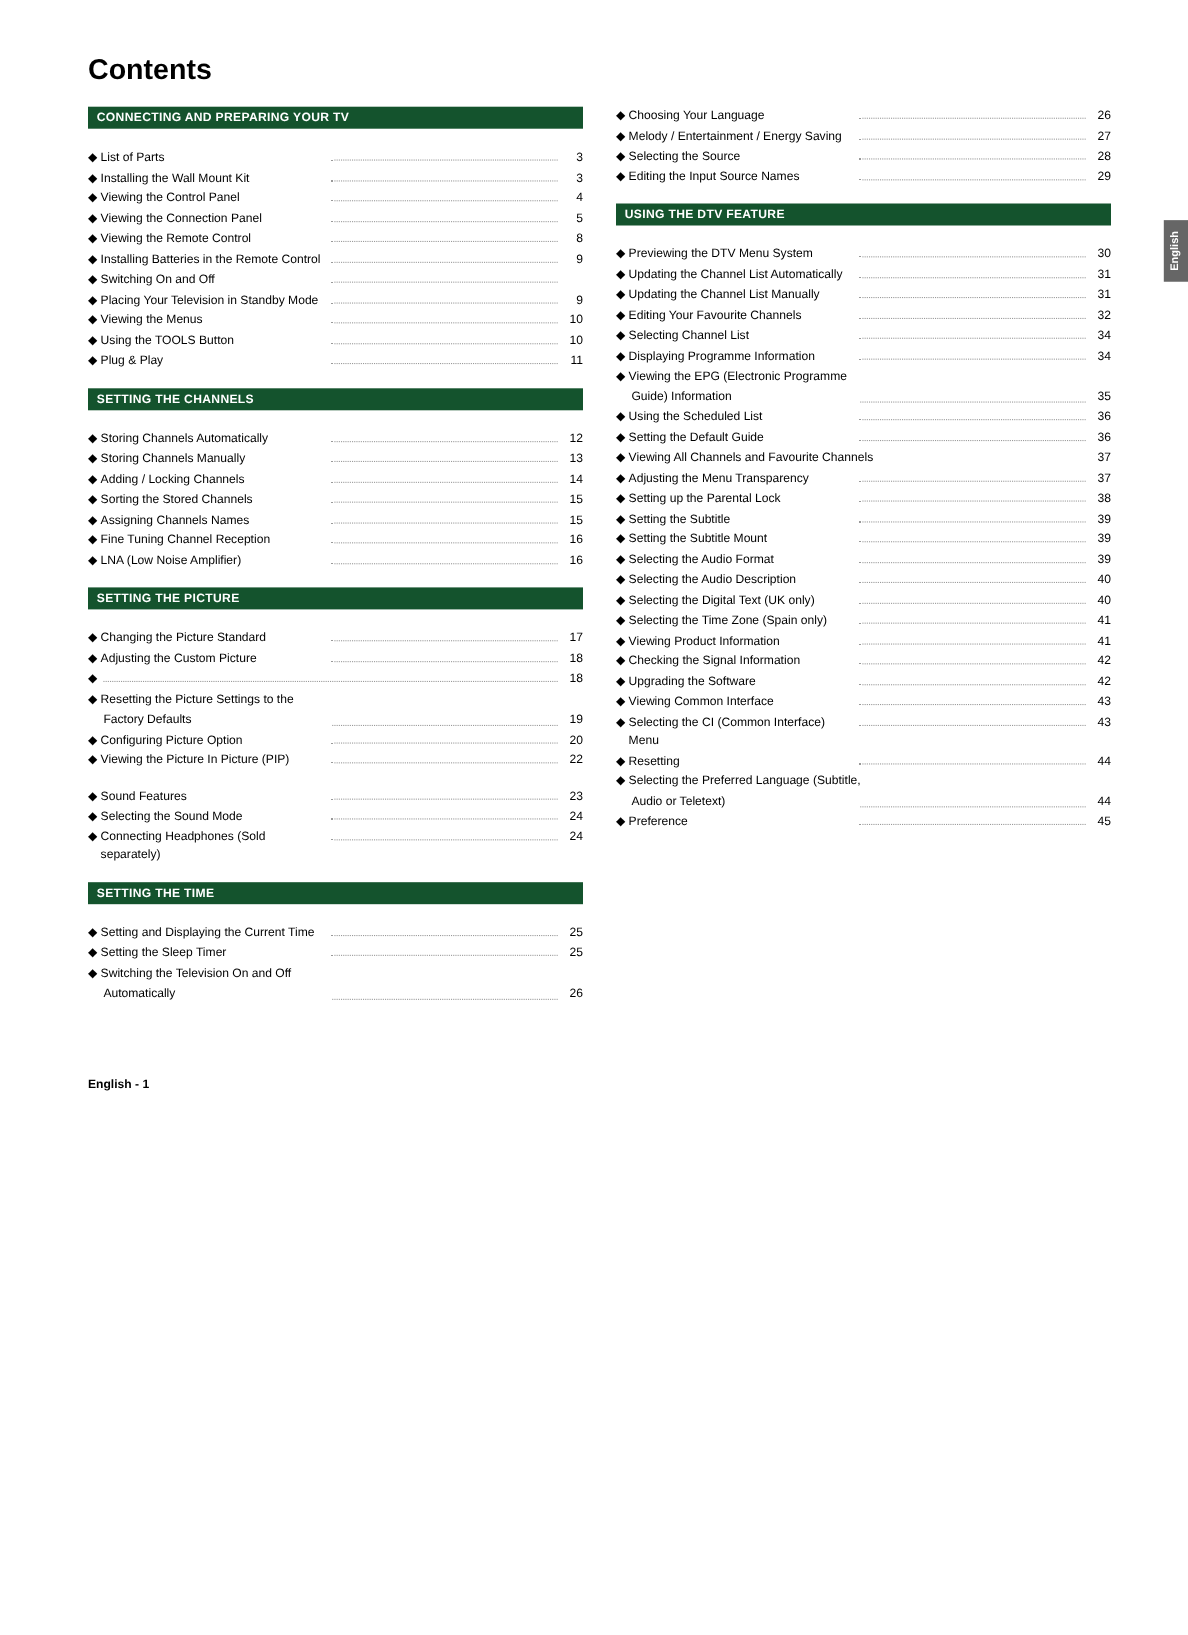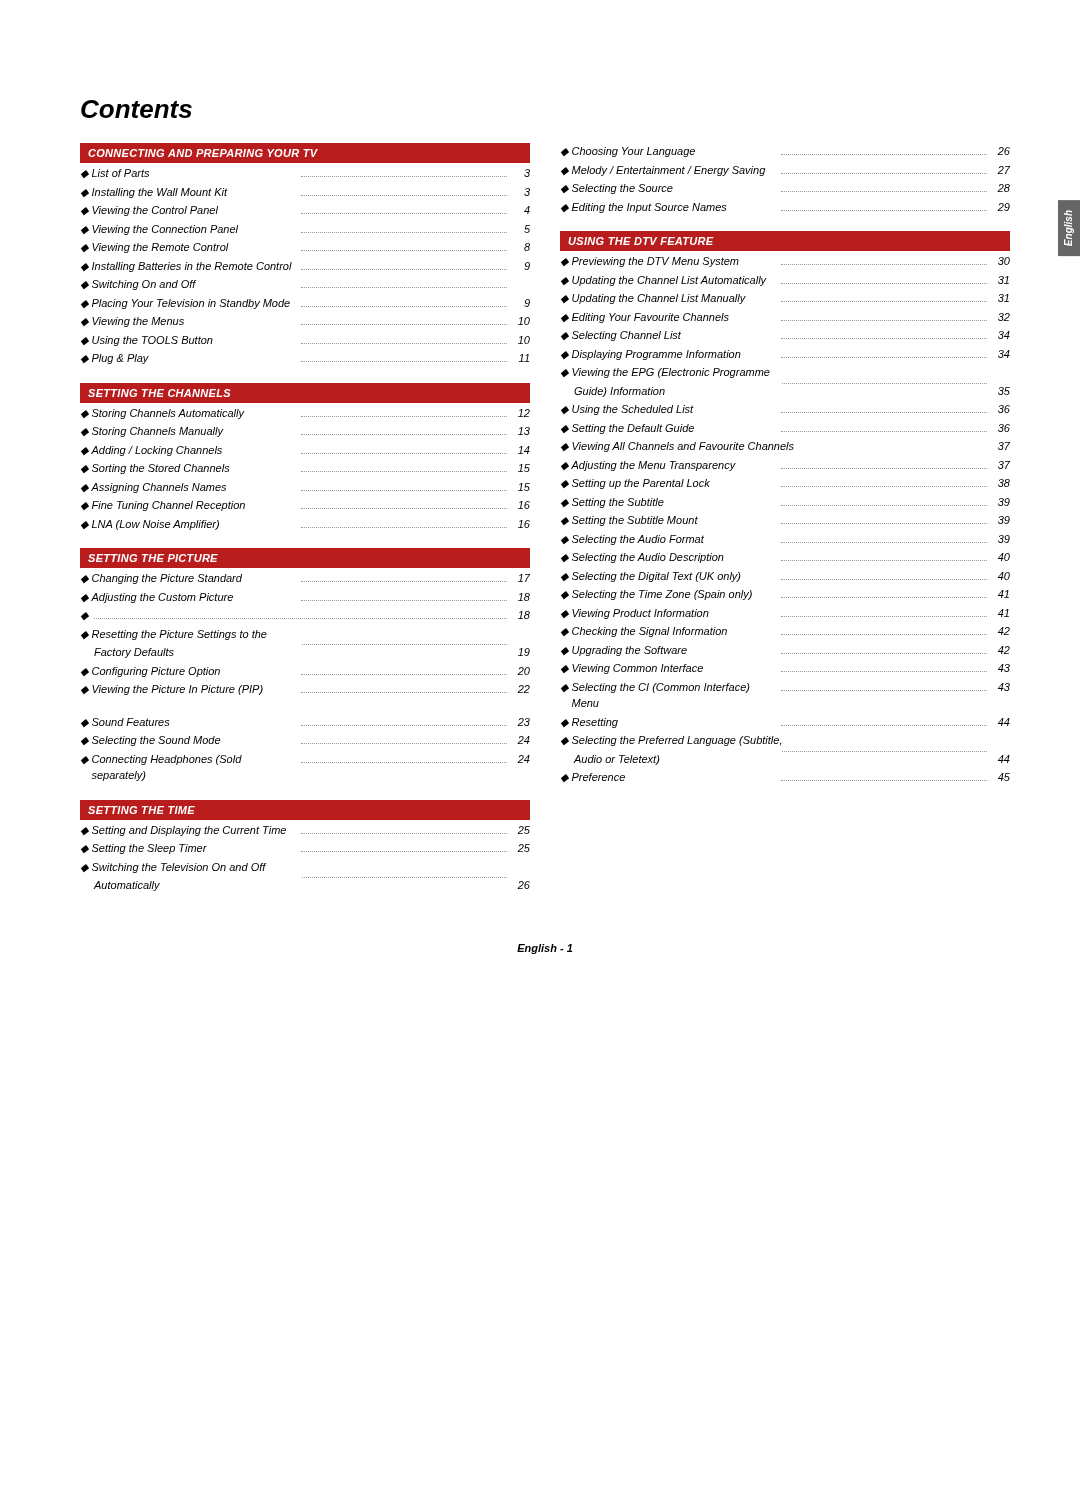--- a/index.html
+++ b/index.html
@@ -9,23 +9,22 @@
       font-size: 11px;
       color: #000;
       width: 1080px;
       min-height: 1486px;
       position: relative;
     }
     .page {
       width: 1080px;
       min-height: 1486px;
       background: #fff;
-      padding: 94px 70px 60px 80px;
+      padding: 48px 70px 60px 80px;
       position: relative;
-      font-style: italic;
     }
     .english-tab {
       position: absolute;
       right: 0;
       top: 200px;
       background: #666;
       color: #fff;
       writing-mode: vertical-rl;
       transform: rotate(180deg);
       padding: 10px 5px;
@@ -47,26 +46,26 @@
     .col-left {
       flex: 1;
     }
     .col-right {
       flex: 1;
     }
     .section {
       margin-bottom: 16px;
     }
     .section-header {
-      background: #b91c1c;
+      background: #14532d;
       color: #fff;
       font-weight: bold;
       font-size: 11px;
       padding: 4px 8px;
-      margin-bottom: 2px;
+      margin-bottom: 18px;
       text-transform: uppercase;
       letter-spacing: 0.3px;
     }
     .toc-item {
       display: flex;
       align-items: baseline;
       margin-bottom: 2px;
       font-size: 11px;
       line-height: 1.5;
     }
@@ -85,43 +84,43 @@
       margin: 0 3px 3px 3px;
       min-width: 10px;
     }
     .toc-item .page-num {
       flex-shrink: 0;
       text-align: right;
       min-width: 20px;
     }
     .toc-item-cont {
       display: flex;
-      align-items: flex-start;
+      align-items: flex-end;
       margin-bottom: 2px;
       font-size: 11px;
       line-height: 1.5;
       padding-left: 14px;
     }
     .toc-item-cont .item-text {
       flex: 1;
     }
     .toc-item-cont .dots {
       flex: 1;
       border-bottom: 1px dotted #999;
       margin: 0 3px 3px 3px;
       min-width: 10px;
     }
     .toc-item-cont .page-num {
       flex-shrink: 0;
       min-width: 20px;
       text-align: right;
     }
     .footer {
-      text-align: center;
-      margin-top: 32px;
+      text-align: left;
+      margin-top: 52px;
       font-size: 11px;
       font-weight: bold;
     }
   </style>
 </head>
 <body>
 
 <div class="page">
 
   <div class="english-tab">English</div>

